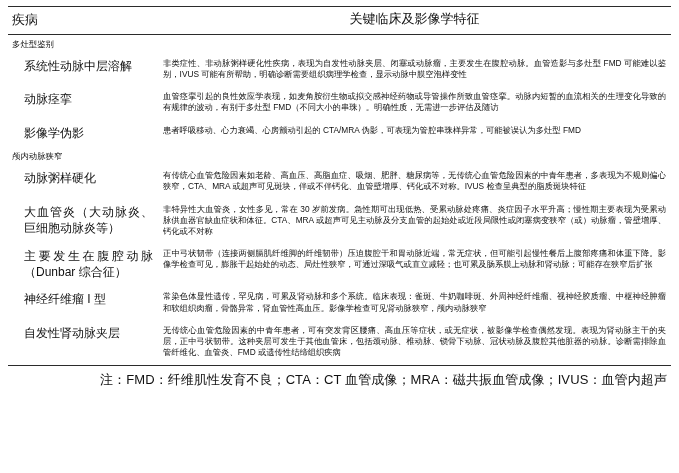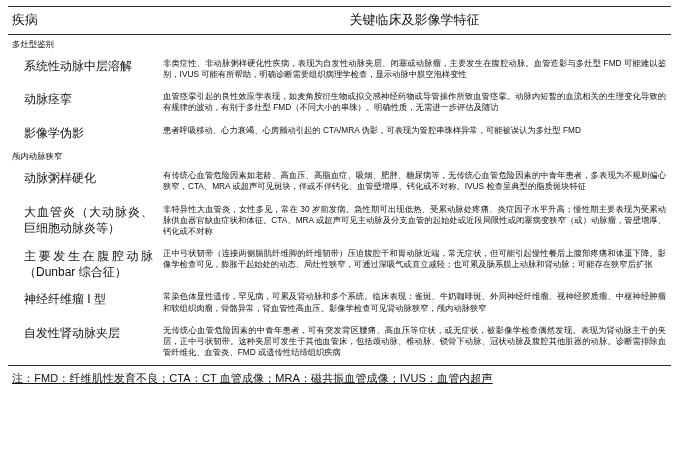--- a/index.html
+++ b/index.html
@@ -33,20 +33,21 @@
     font-weight: normal;
     font-size: 13px;
     padding: 4px 4px 5px 4px;
     border-top: 1.1px solid #2b2b2b;
     border-bottom: 0.9px solid #2b2b2b;
     text-align: left;
     vertical-align: middle;
   }
   thead th.head-right {
     text-align: center;
+    font-family: Liberation Mono, monospace;
   }
   tbody td {
     padding: 5px 5px 6px 5px;
     vertical-align: top;
     text-align: justify;
     text-justify: inter-ideograph;
   }
   tr.group td {
     padding: 4px 4px 3px 4px;
     font-size: 8.4px;
@@ -59,25 +60,24 @@
     padding-bottom: 7px;
     margin-top: 48px;
   }
   .bottom-rule {
     border-top: 1.1px solid #2b2b2b;
     height: 0;
     width: 663px;
     margin: 0;
   }
   .note {
-    font-size: 11px;
+    font-size: 13px;
     padding: 5px 4px 0 4px;
-    text-align: left;
+    text-align: right;
     letter-spacing: 0.1px;
-    text-decoration: underline;
   }
 </style>
 </head>
 <body>
 
 <div class="page">
   <table class="tbl">
     <colgroup>
         <col class="c1">
         <col class="c2">

